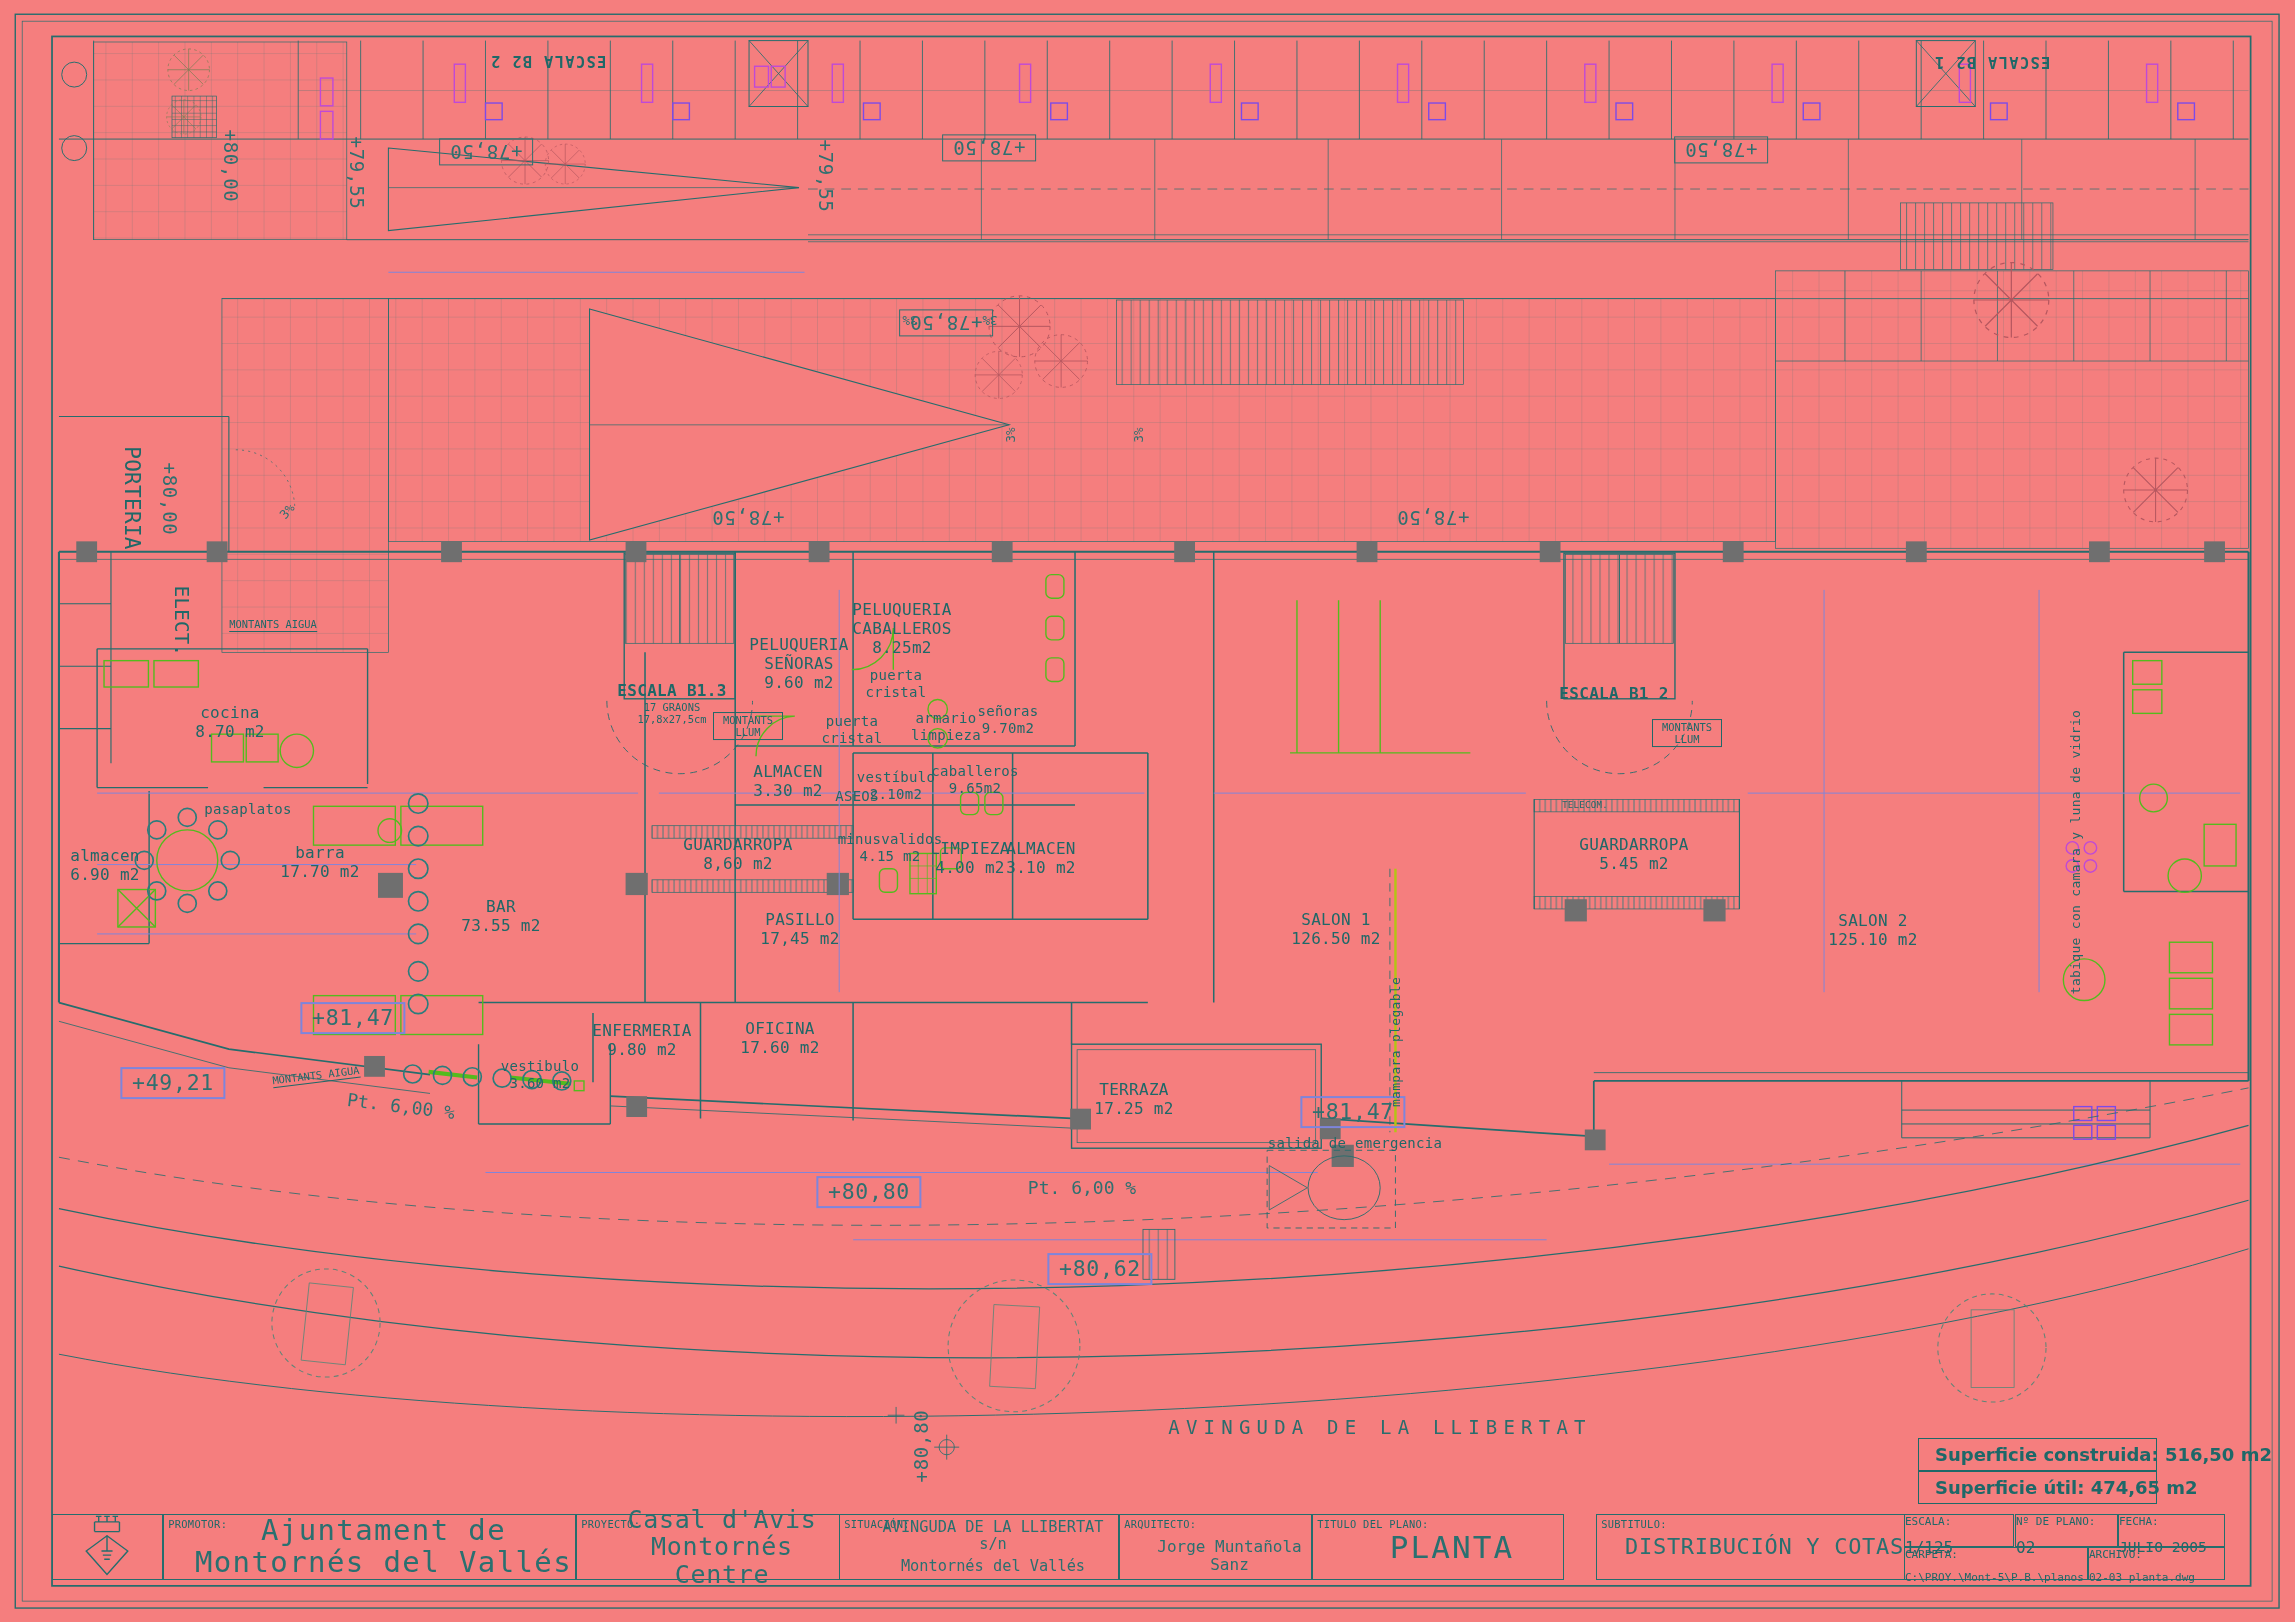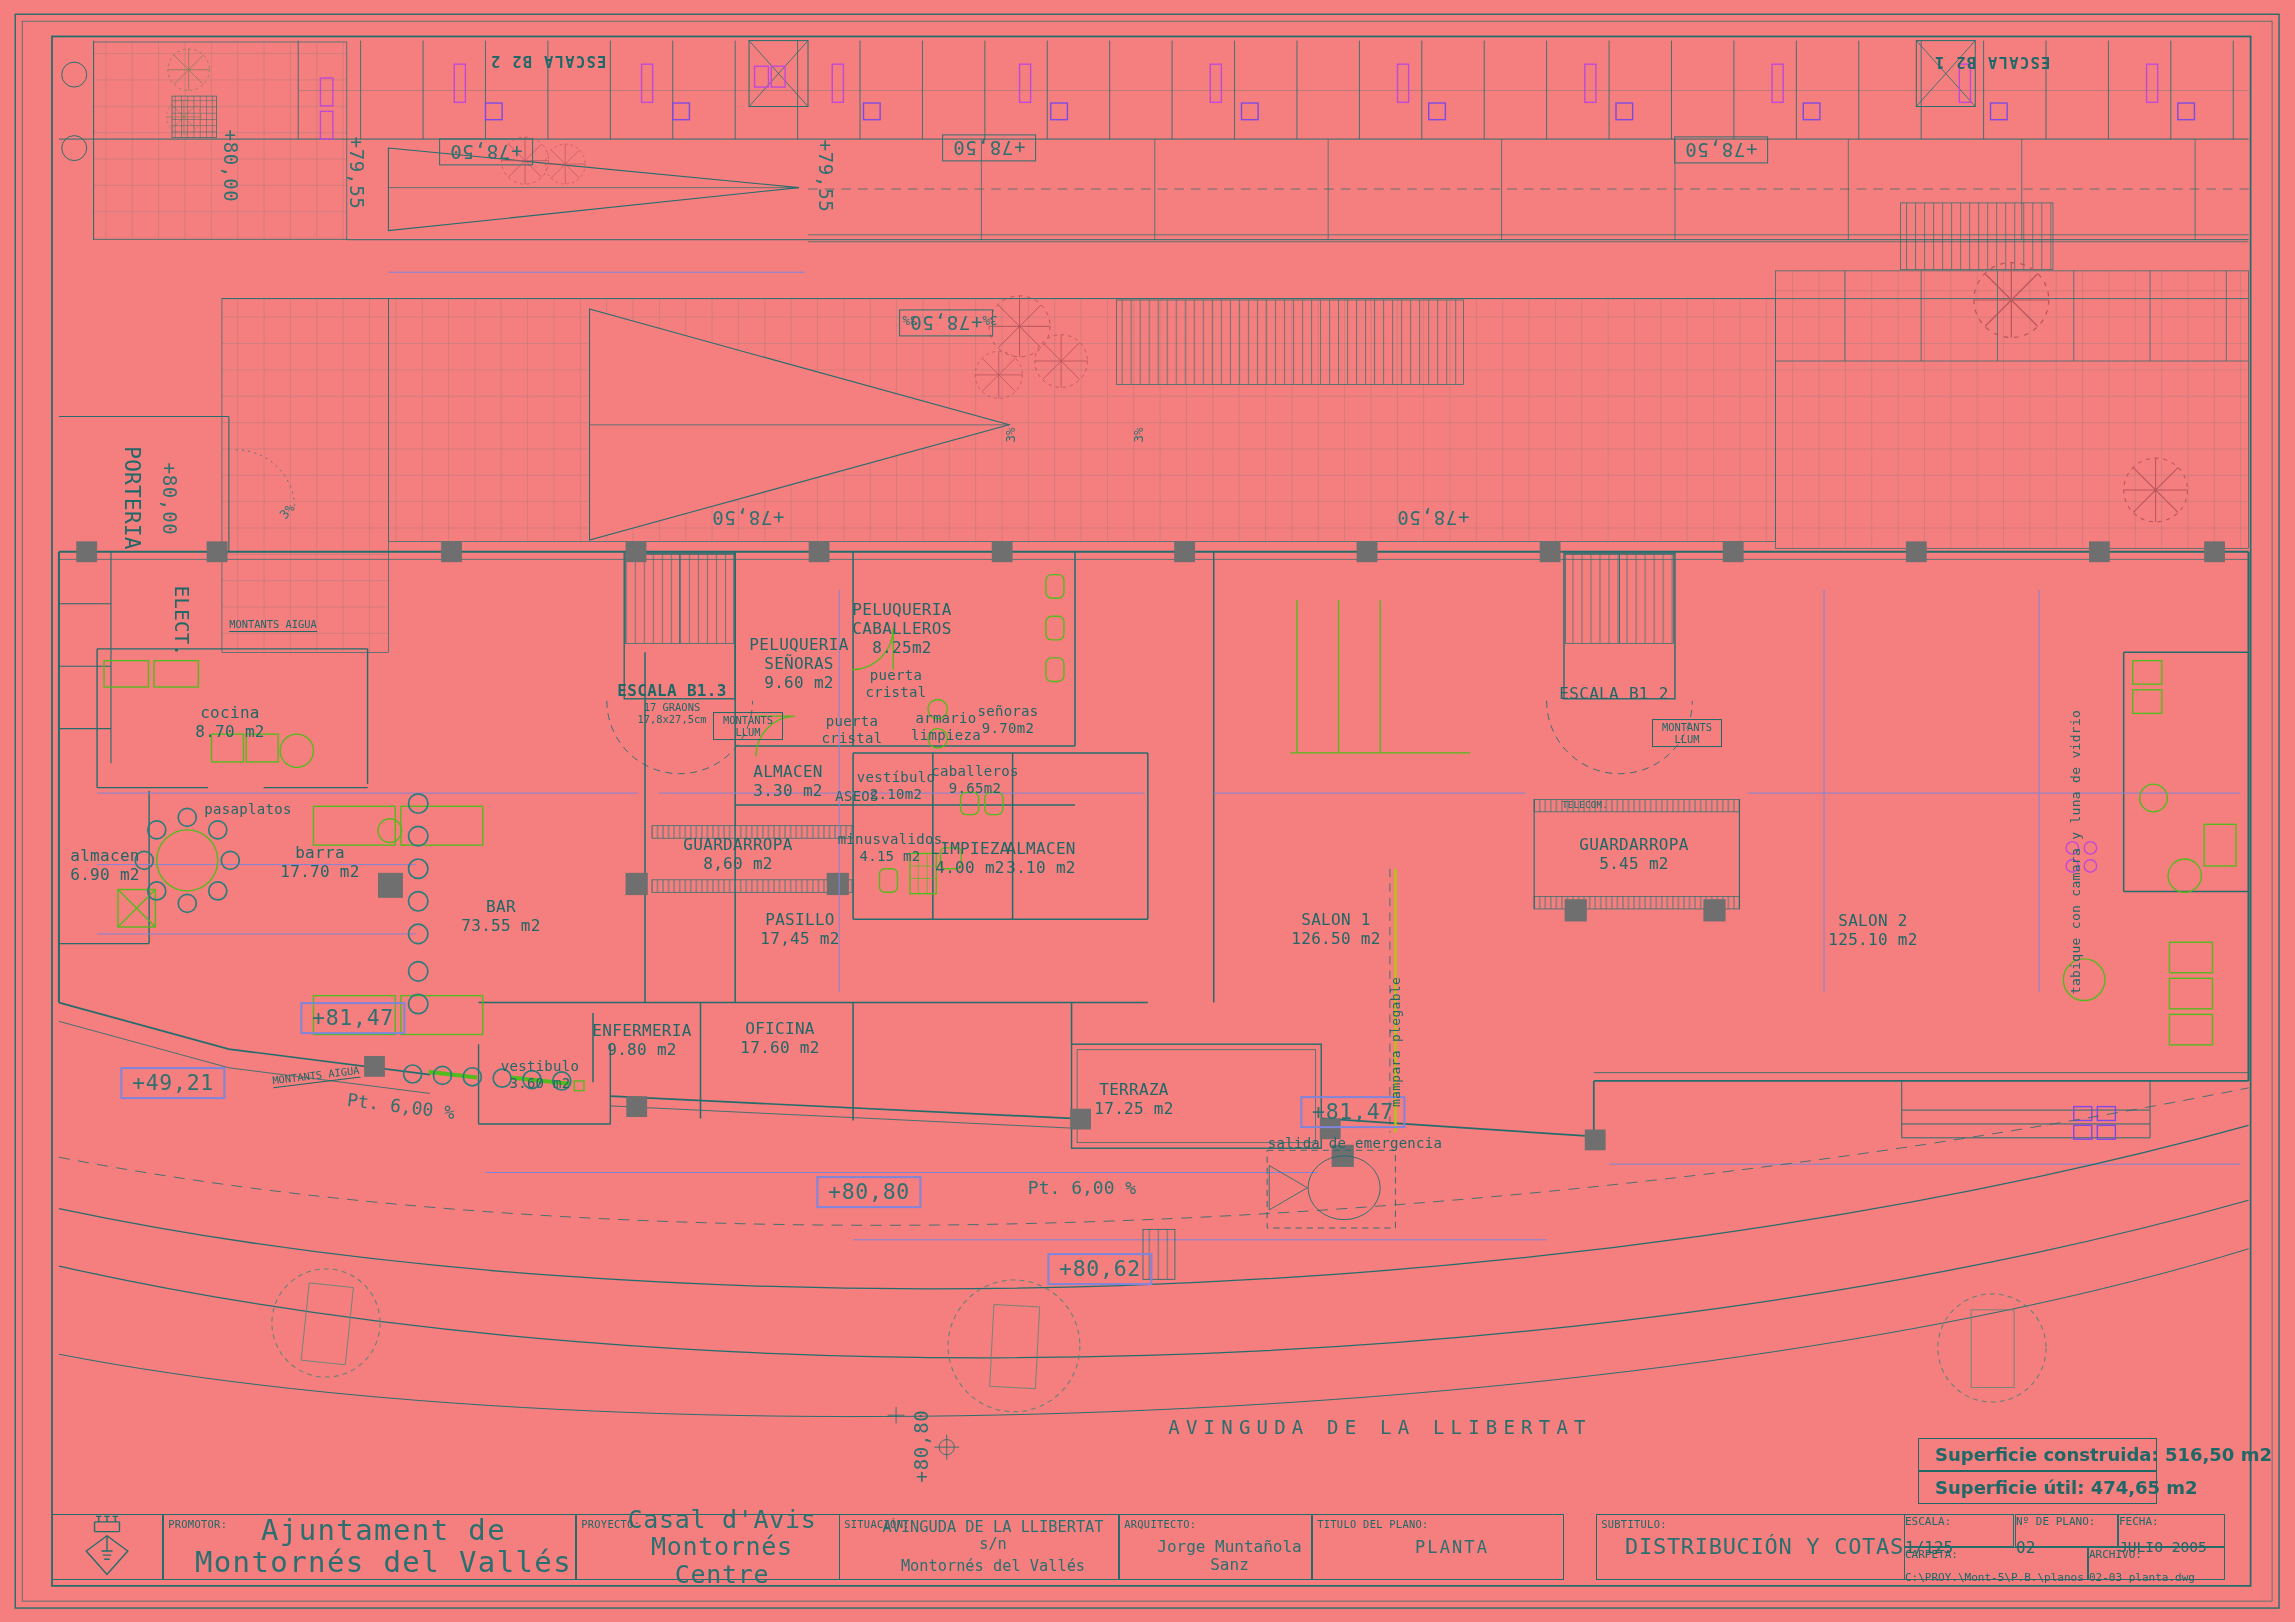--- a/index.html
+++ b/index.html
@@ -444,21 +444,21 @@
 <div class="lbl" style="left:1634px;top:855px">
       <span class="nm">GUARDARROPA</span>
       <span class="ar">5.45 m2</span>
     </div>
 
 <div class="lbl" style="left:672px;top:704px">
   <span class="nm" style="font-weight:bold">ESCALA B1.3</span>
   <span class="s2 xs">17 GRAONS</span>
   <span class="s3 xs">17,8x27,5cm</span>
 </div>
-<div class="lbl" style="left:1614px;top:694px;font-weight:normal">ESCALA B1 2</div>
+<div class="lbl" style="left:1614px;top:694px;font-weight:bold">ESCALA B1 2</div>
 
 <div class="lbl sm wrap" style="left:896px;top:684px;width:69px">puerta cristal</div>
 <div class="lbl sm wrap" style="left:852px;top:730px;width:69px">puerta cristal</div>
 <div class="lbl sm wrap" style="left:946px;top:727px;width:83px">armario limpieza</div>
 <div class="lbl xs wrap boxed-sm" style="left:748px;top:726px;width:61px">MONTANTS LLUM</div>
 <div class="lbl xs wrap boxed-sm" style="left:1687px;top:733px;width:61px">MONTANTS LLUM</div>
 <div class="lbl xs ul" style="left:273px;top:625px">MONTANTS AIGUA</div>
 <div class="lbl xs ul" style="left:316px;top:1076px;transform:translate(-50%,-50%) rotate(-7deg)">MONTANTS AIGUA</div>
 <div class="lbl tiny" style="left:1585px;top:805px">TELECOM.</div>
 <div class="lbl sm" style="left:1355px;top:1143px">salida de emergencia</div>
@@ -494,21 +494,21 @@
   <div class="cell" style="left:524px;width:264px">
     <span class="cl">PROYECTO:</span>
     <div class="cv" style="font-size:25px;letter-spacing:0.7px">Casal d'Avis Montornés Centre</div>
   </div>
   <div class="cell" style="left:1067px;width:193px">
     <span class="cl">ARQUITECTO:</span>
     <div class="cv" style="font-size:16px;justify-content:flex-end;padding-bottom:5.5px;box-sizing:border-box">Jorge Muntañola Sanz</div>
   </div>
   <div class="cell" style="left:1260px;width:252px">
     <span class="cl">TITULO DEL PLANO:</span>
-    <div class="cv" style="font-size:17px;letter-spacing:2.1px">PLANTA</div>
+    <div class="cv" style="font-size:31px;letter-spacing:2.1px">PLANTA</div>
   </div>
   <div class="cell" style="left:1544px;width:309px">
     <span class="cl">SUBTITULO:</span>
     <div class="cv" style="font-size:22px;letter-spacing:0.7px">DISTRIBUCIÓN Y COTAS</div>
   </div>
 
   <div class="half" style="left:1852px;top:0;width:110px;height:33px">
     <span class="cl">ESCALA:</span>
     <div class="cv" style="font-size:16px;padding-top:9.7px;box-sizing:border-box">1/125</div>
   </div>

